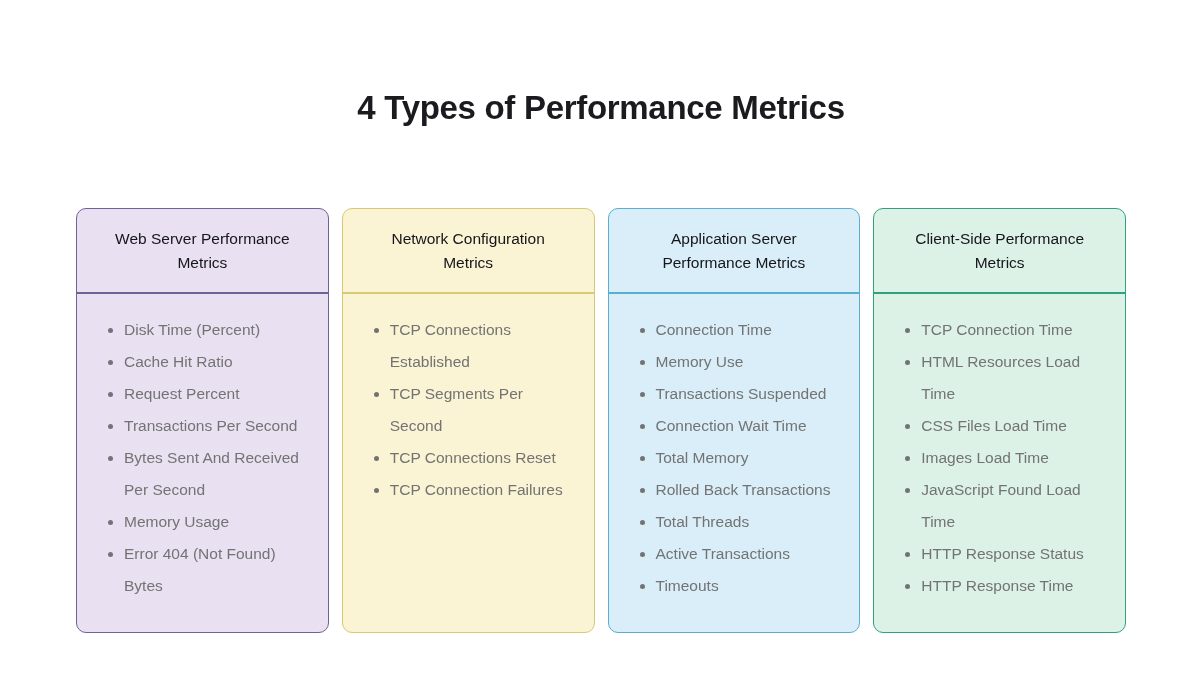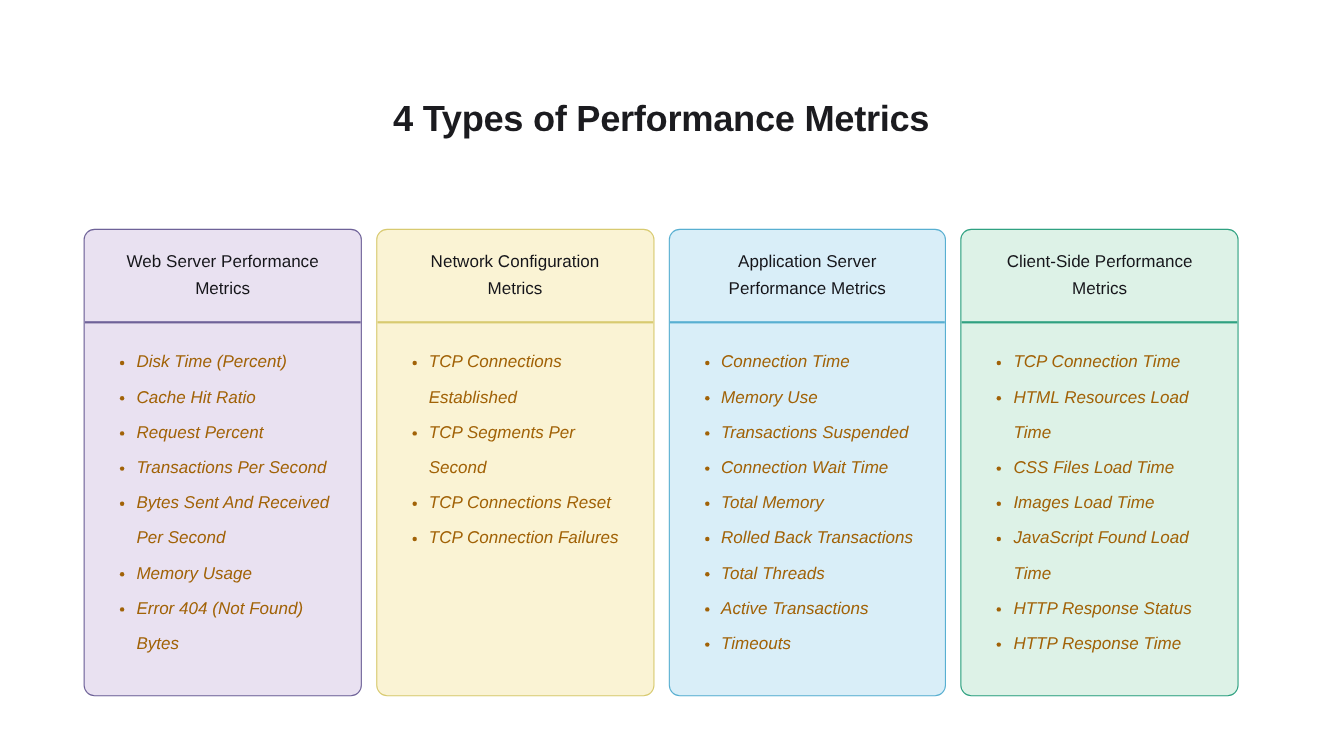--- a/index.html
+++ b/index.html
@@ -65,23 +65,22 @@
     padding: 20px 12px 0 20px;
   }
   .metric-list {
     margin: 0;
     padding: 0 0 0 27px;
     list-style: disc outside;
   }
   .metric-list li {
     font-size: 15.5px;
     line-height: 32px;
-    color: #a16207;
+    color: #737373;
     white-space: pre-line;
-    font-style: italic;
   }
 </style>
 </head>
 <body>
 
 <div class="page">
 
   <h1 class="page-title">4 Types of Performance Metrics</h1>
 
   <div class="cards-row">

